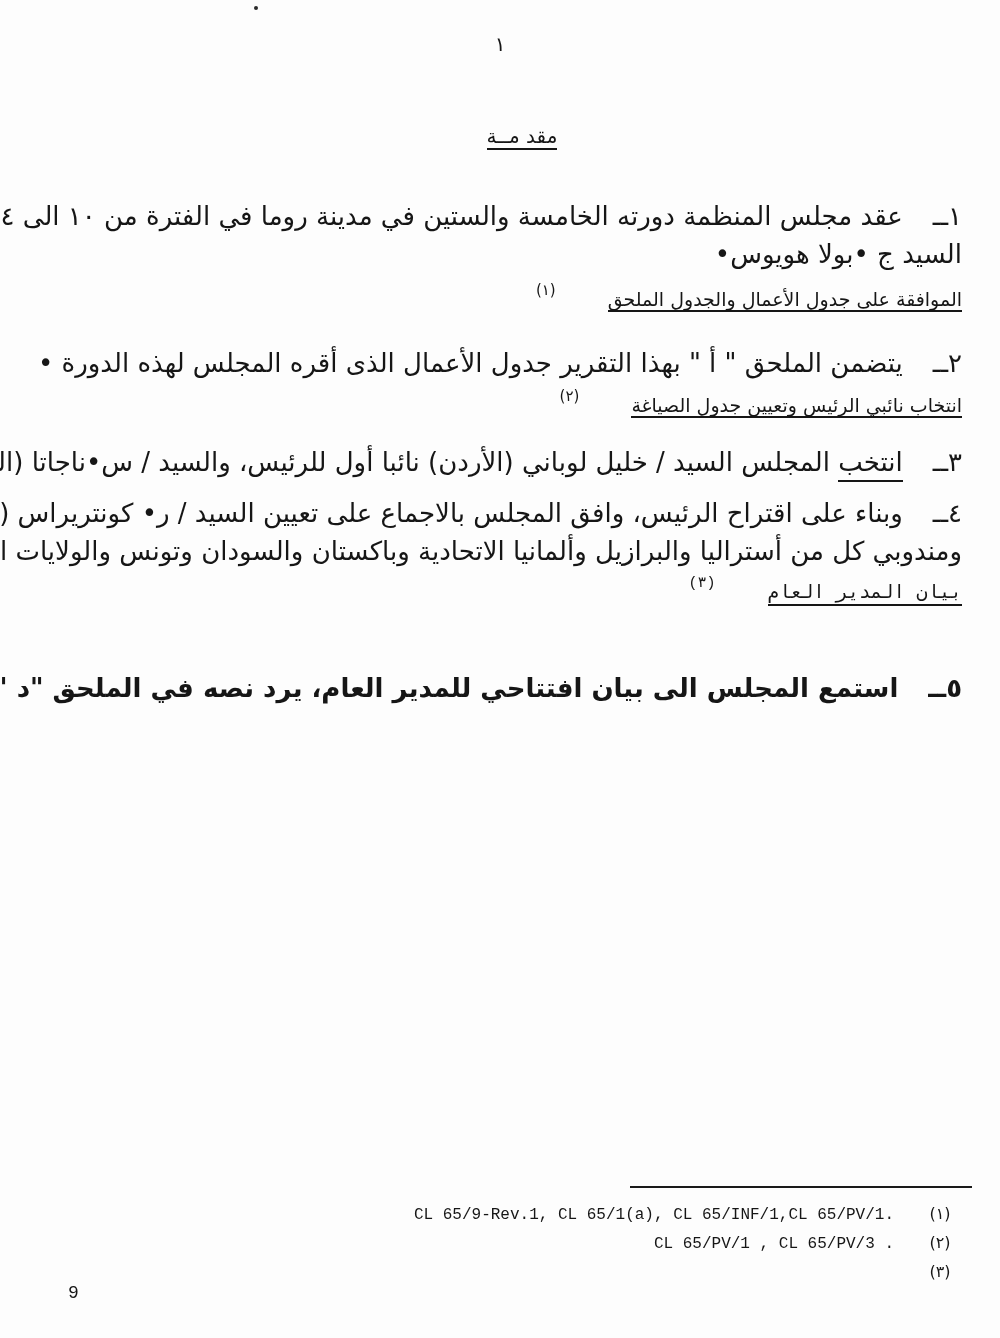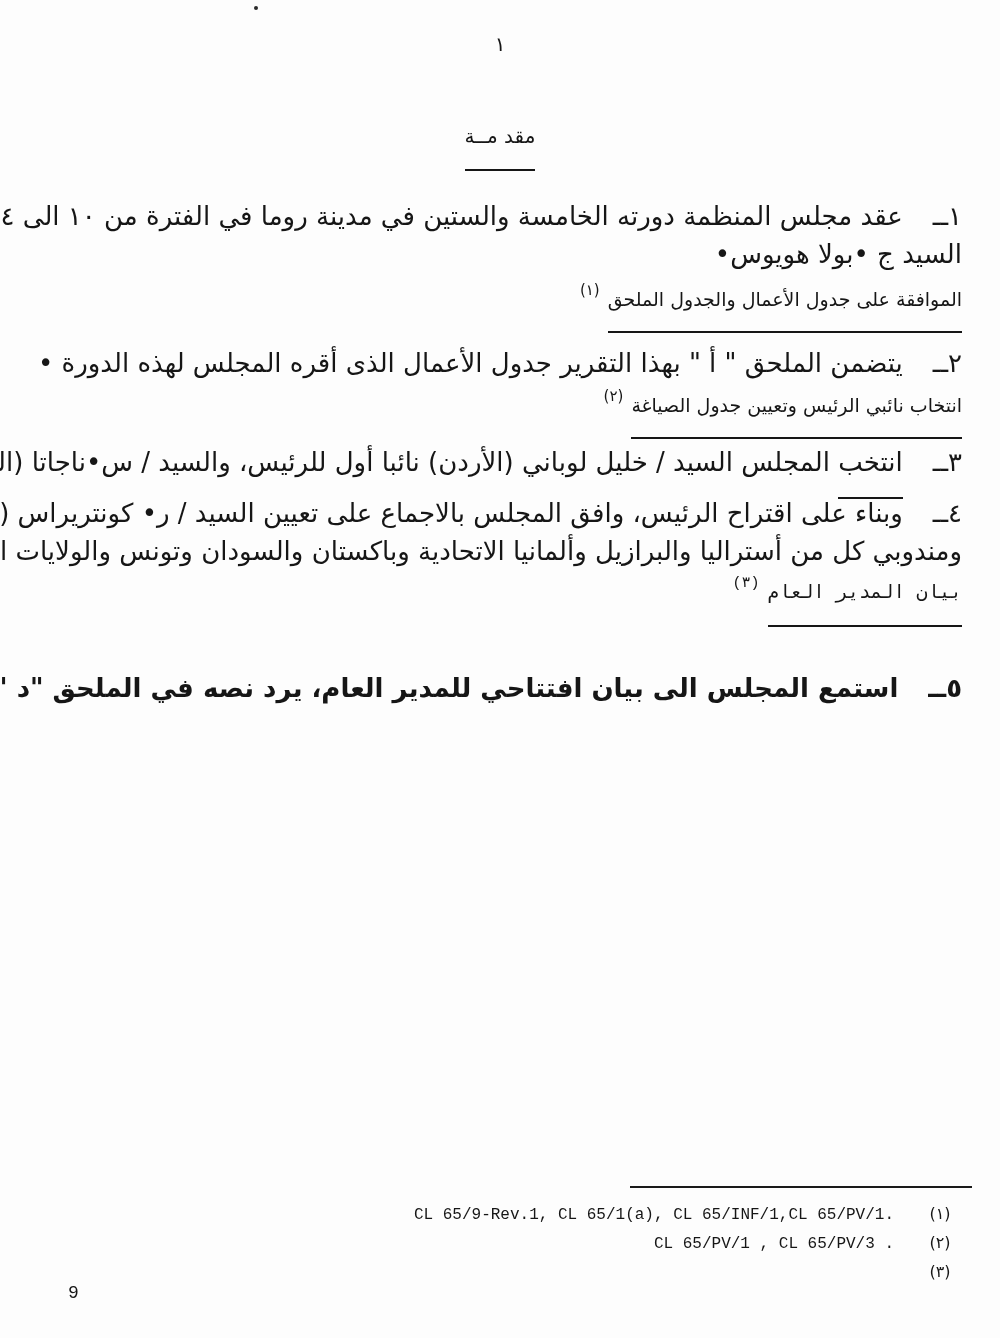--- a/index.html
+++ b/index.html
@@ -15,33 +15,34 @@
   .pageno-top {
     position: absolute; top: 32px; left: 0; right: 0;
     text-align: center; font-size: 20px;
   }
   .doc-title {
     position: absolute; top: 124px; left: 0; right: 0;
     text-align: center; font-size: 20px; direction: rtl;
   }
   .u {
     border-bottom: 2px solid #161616;
-    padding-bottom: 21px;
+    padding-bottom: 0;
+    margin-left: 44px;
   }
   .para {
     position: absolute; right: 38px; left: 15px;
     direction: rtl; text-align: right;
     font-size: 26px; line-height: 38px;
   }
   .pline { white-space: nowrap; }
   .pnum { display: inline-block; }
   .pgap { display: inline-block; width: 30px; }
   .wu {
     border-bottom: 2px solid #161616;
-    padding-bottom: 20px;
+    padding-bottom: 3px;
   }
   .heading {
     position: absolute; right: 38px;
     direction: rtl; text-align: right;
     font-size: 19px; white-space: nowrap;
   }
   .supref {
     display: inline-block;
     position: relative; top: -11px;
     font-size: 15px;

